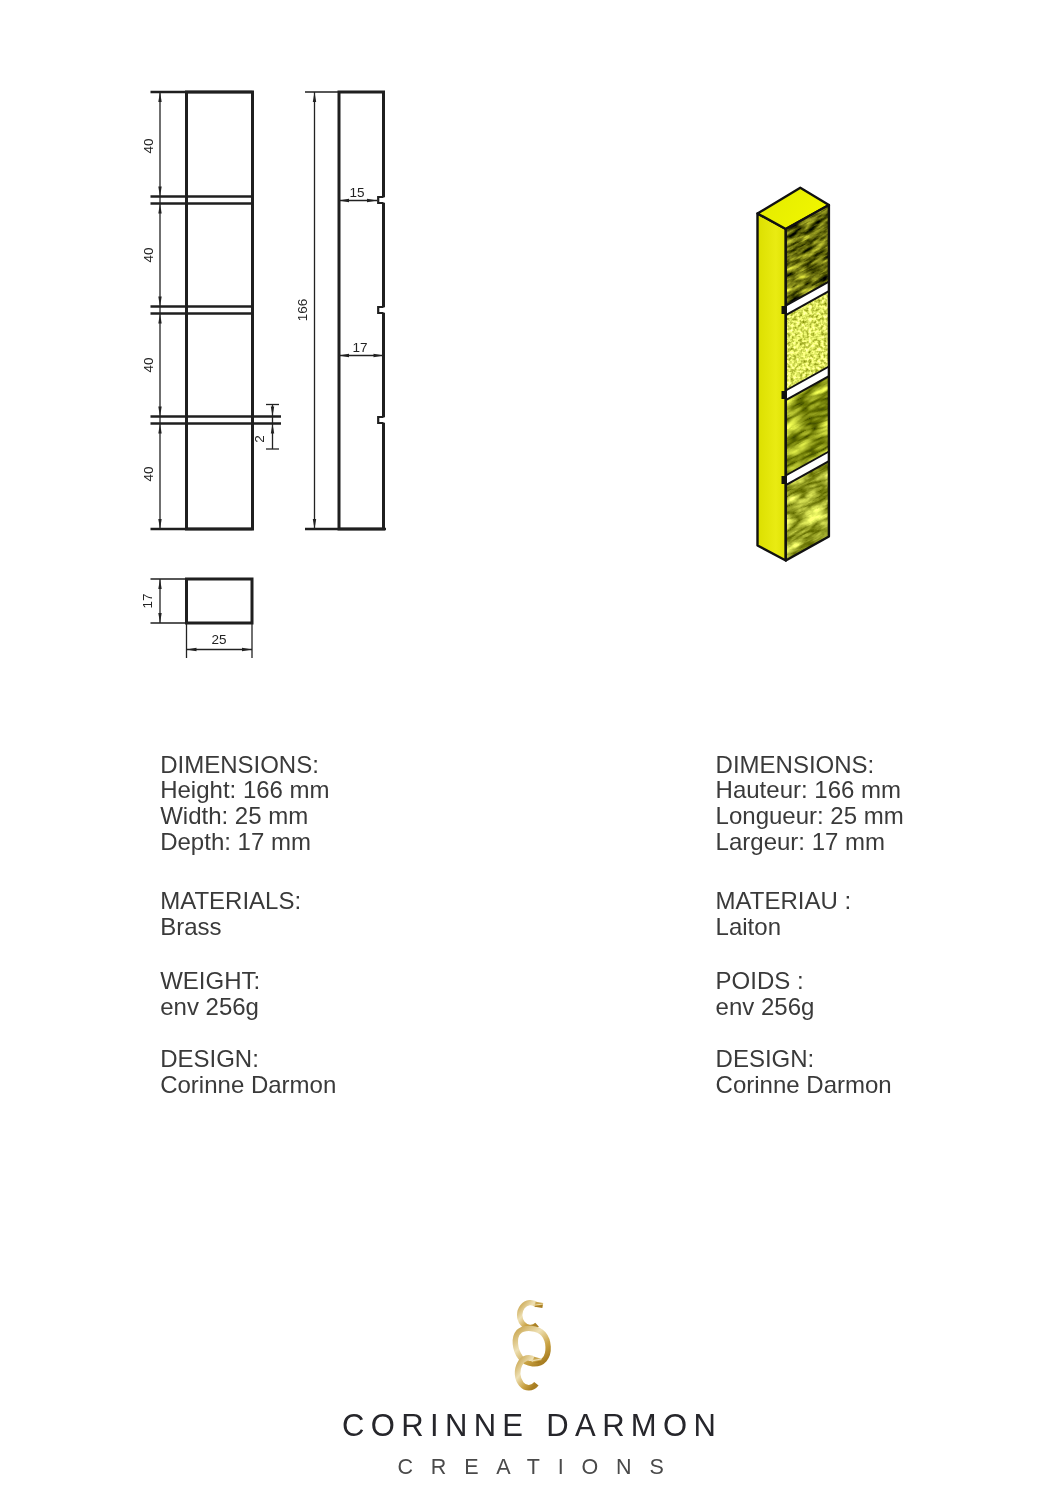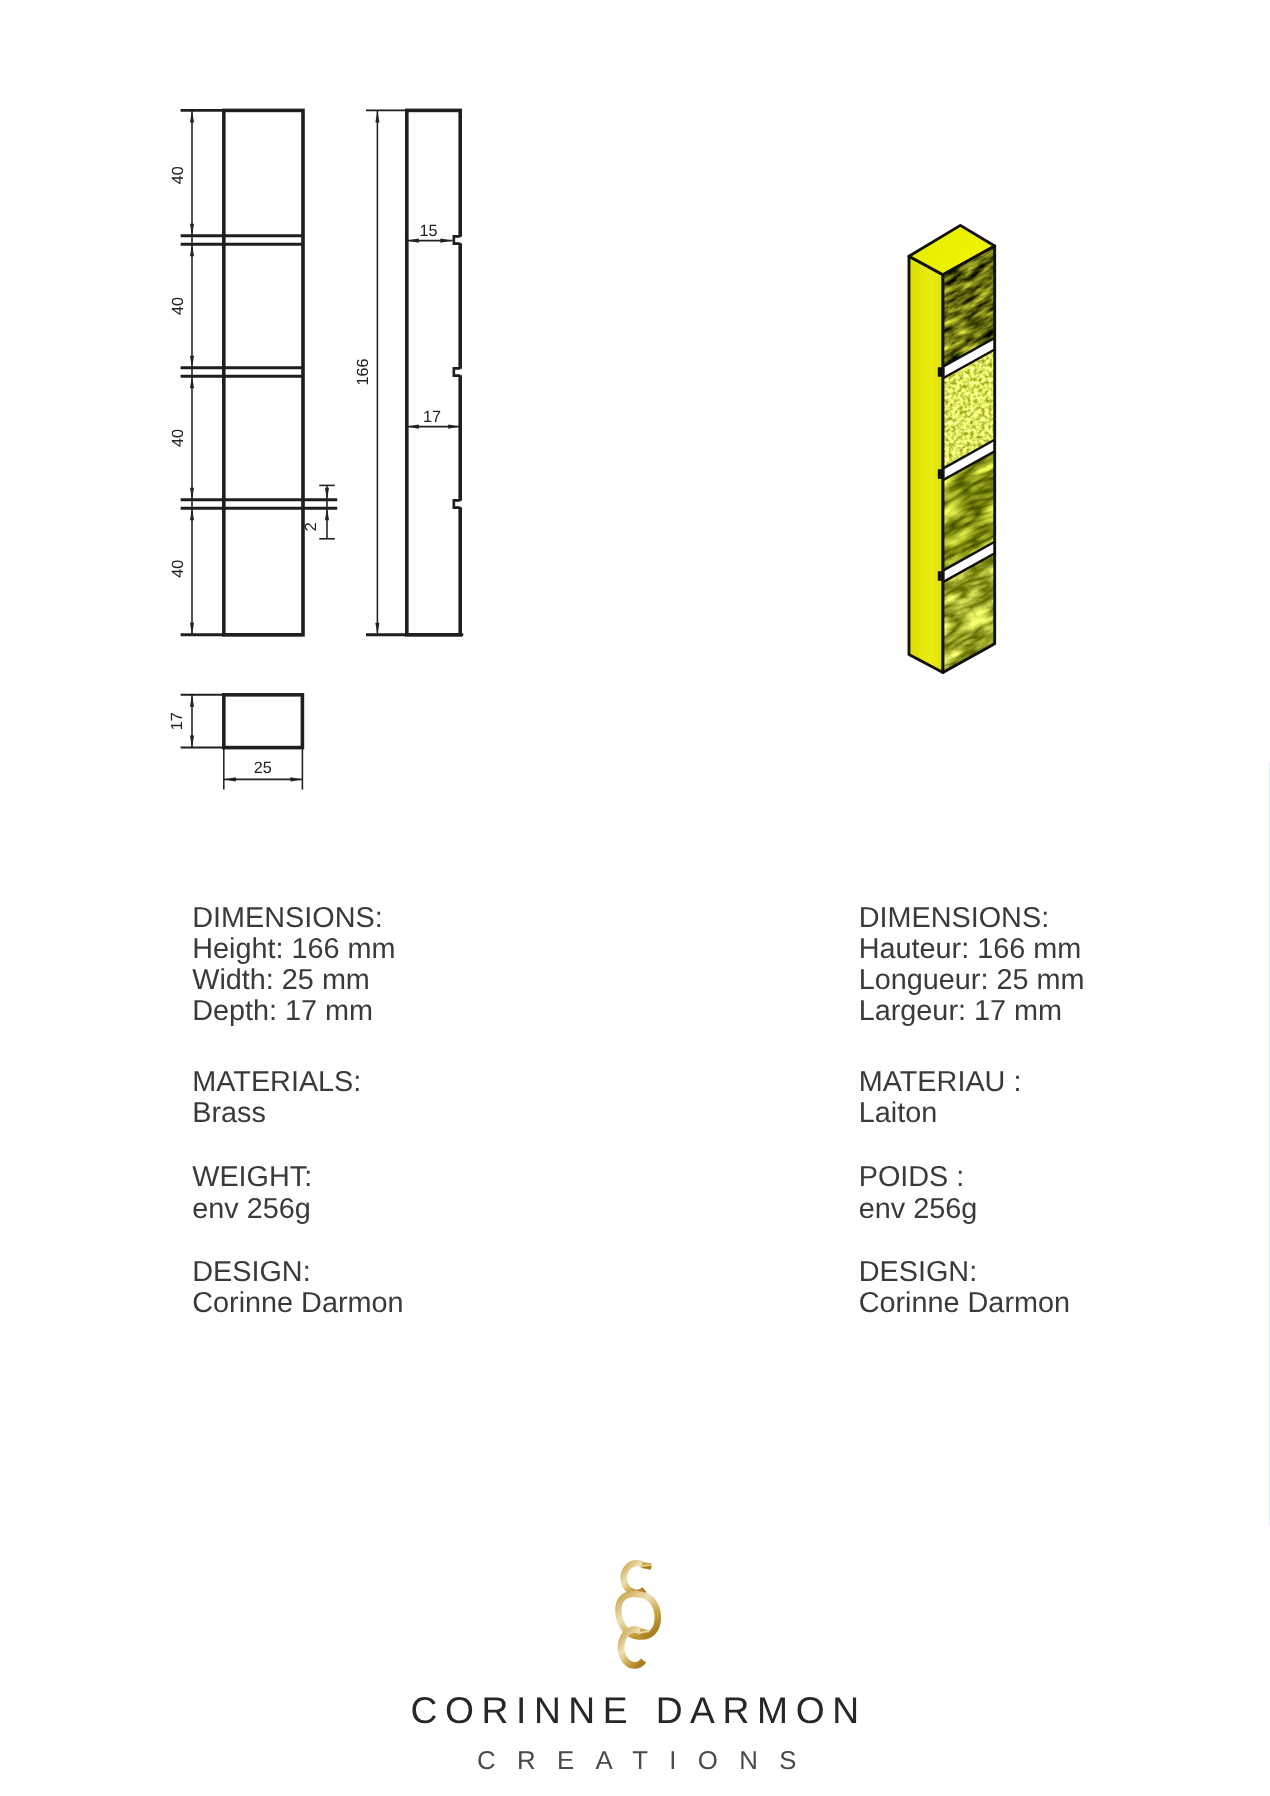--- a/index.html
+++ b/index.html
@@ -1,16 +1,16 @@
 <!DOCTYPE html>
 <html><head>
 <meta charset="utf-8">
 <style>
   html,body{margin:0;padding:0;background:#ffffff;}
-  .page{position:relative;width:1058px;height:1497px;background:#7dd3fc;overflow:hidden;
+  .page{position:relative;width:1058px;height:1497px;background:#3b82f6;overflow:hidden;
         font-family:"Liberation Sans", sans-serif;}
   svg{position:absolute;left:0;top:0;}
 </style>
 </head>
 <body>
 <div class="page">
 <svg width="1058" height="1497" viewBox="0 0 1058 1497">
 <defs>
 
   <linearGradient id="goldg" x1="0" y1="0" x2="0.8" y2="1">

